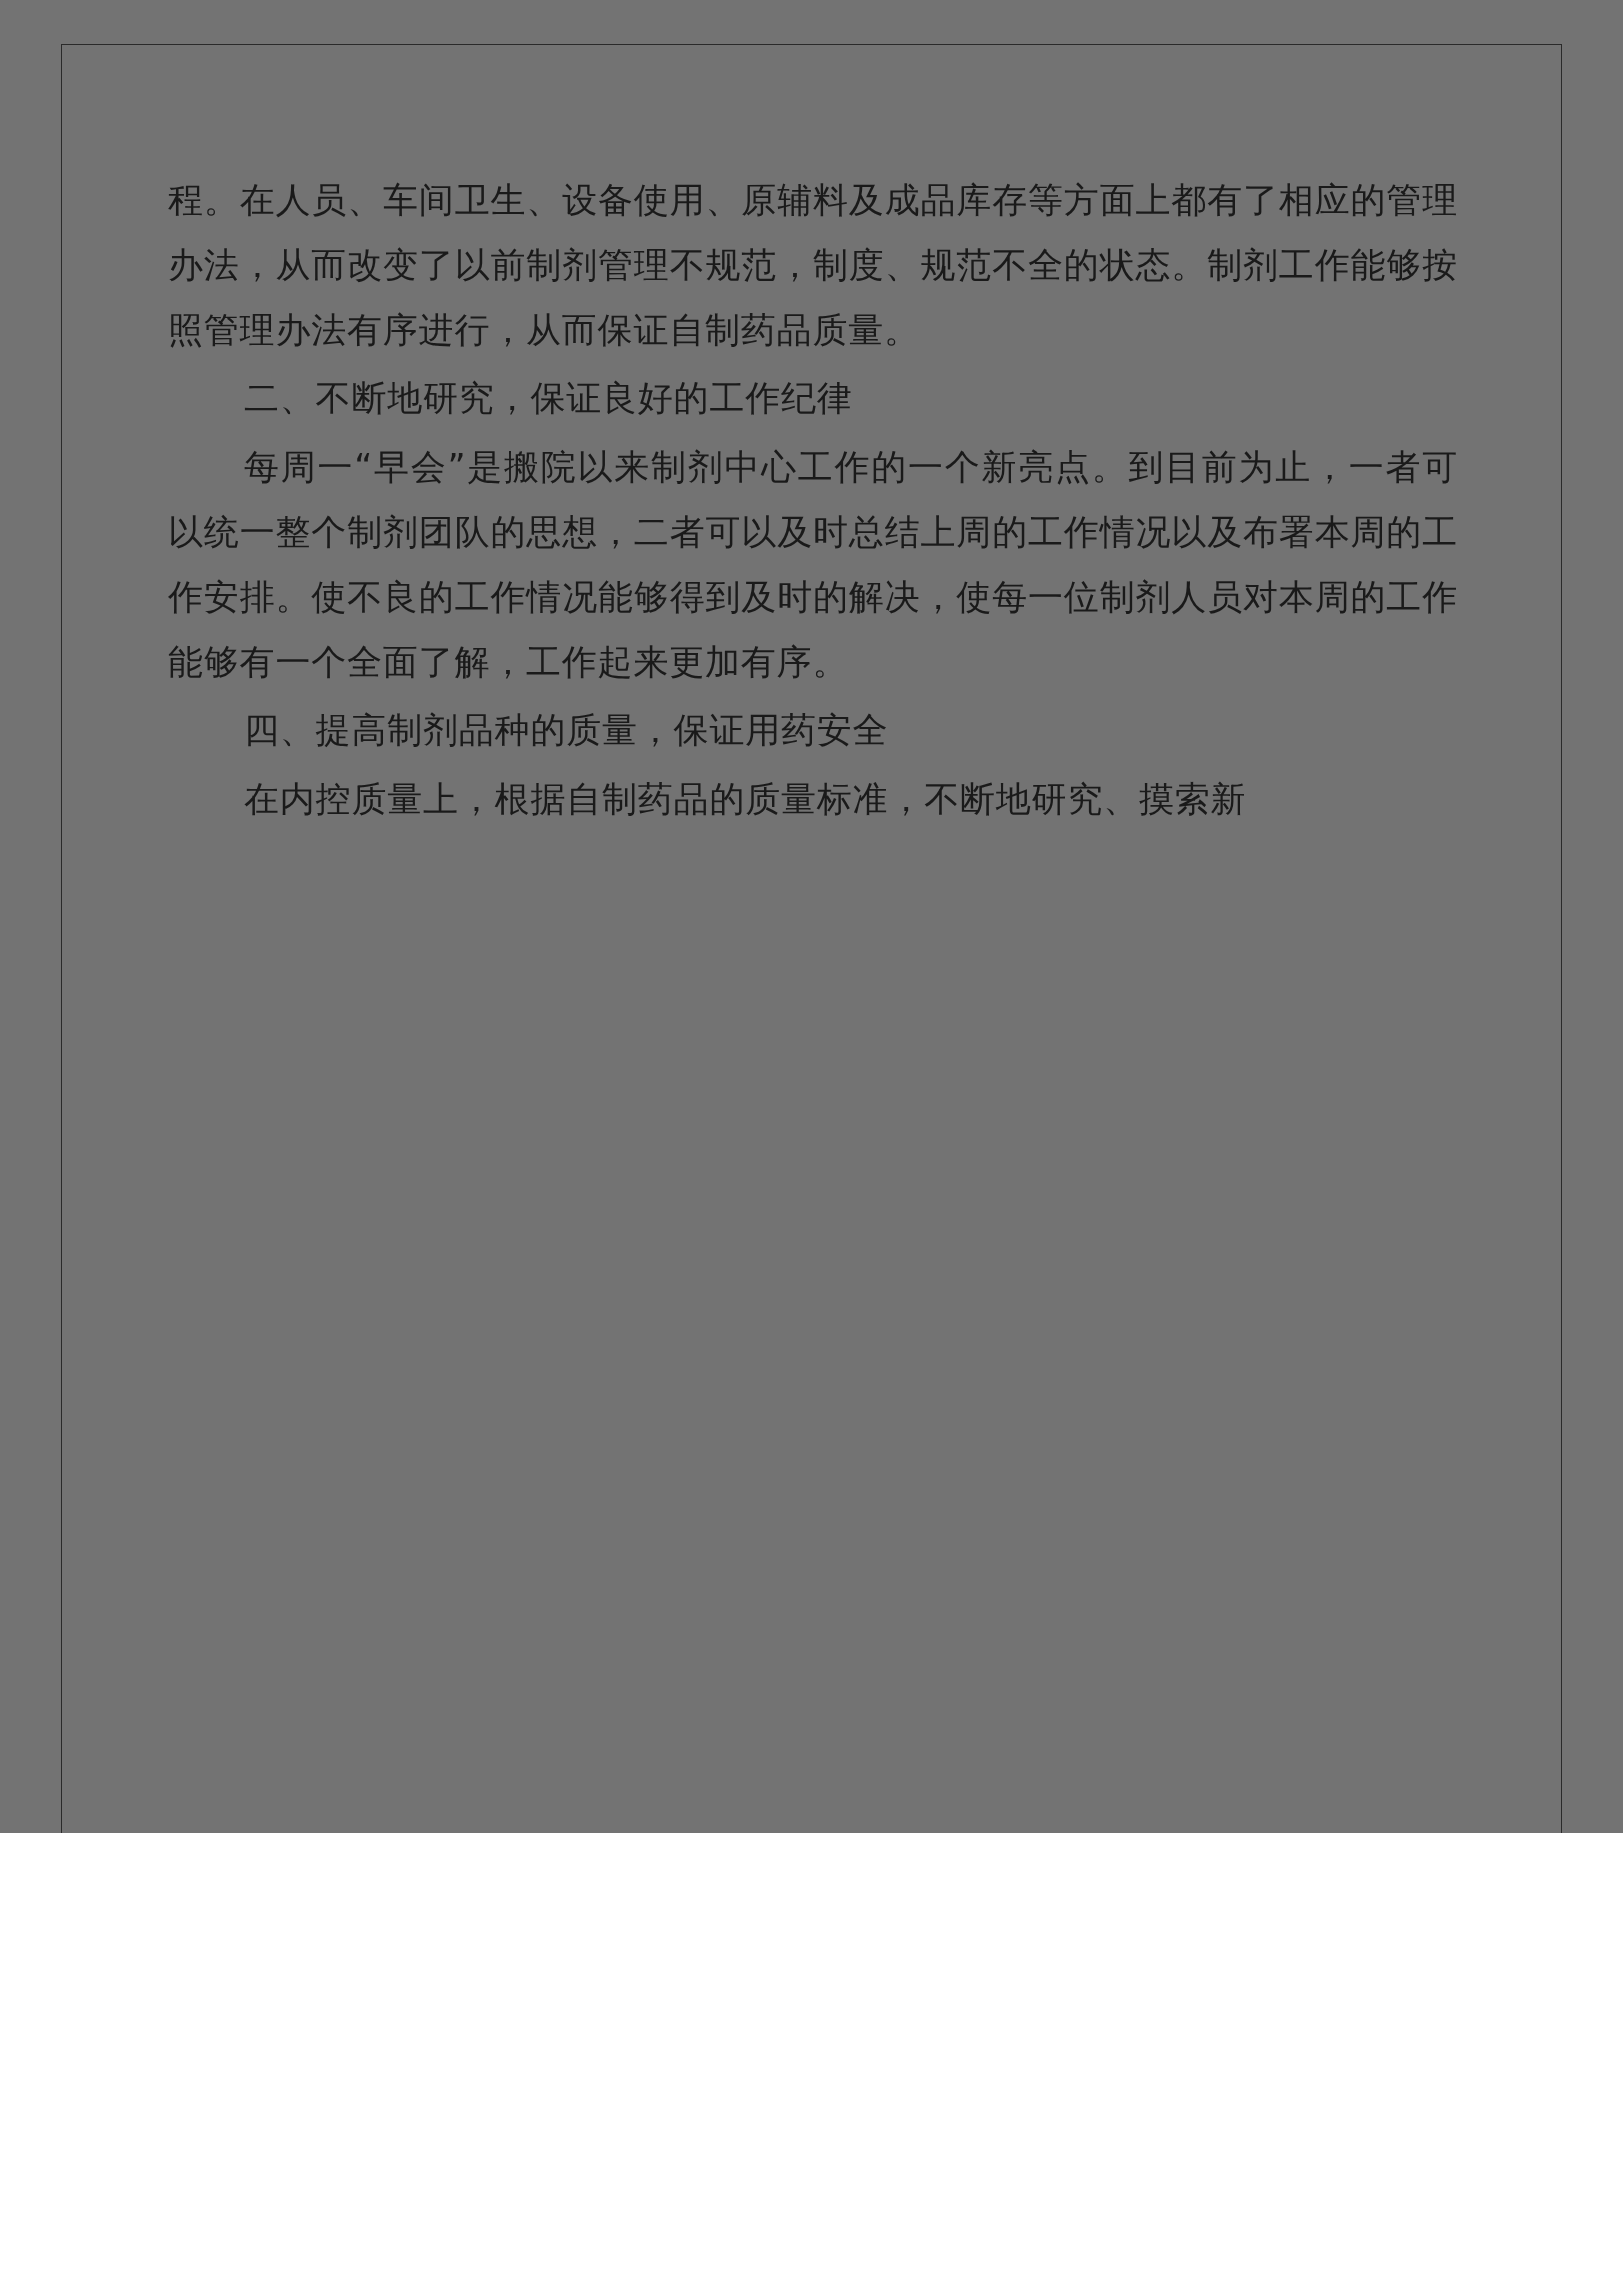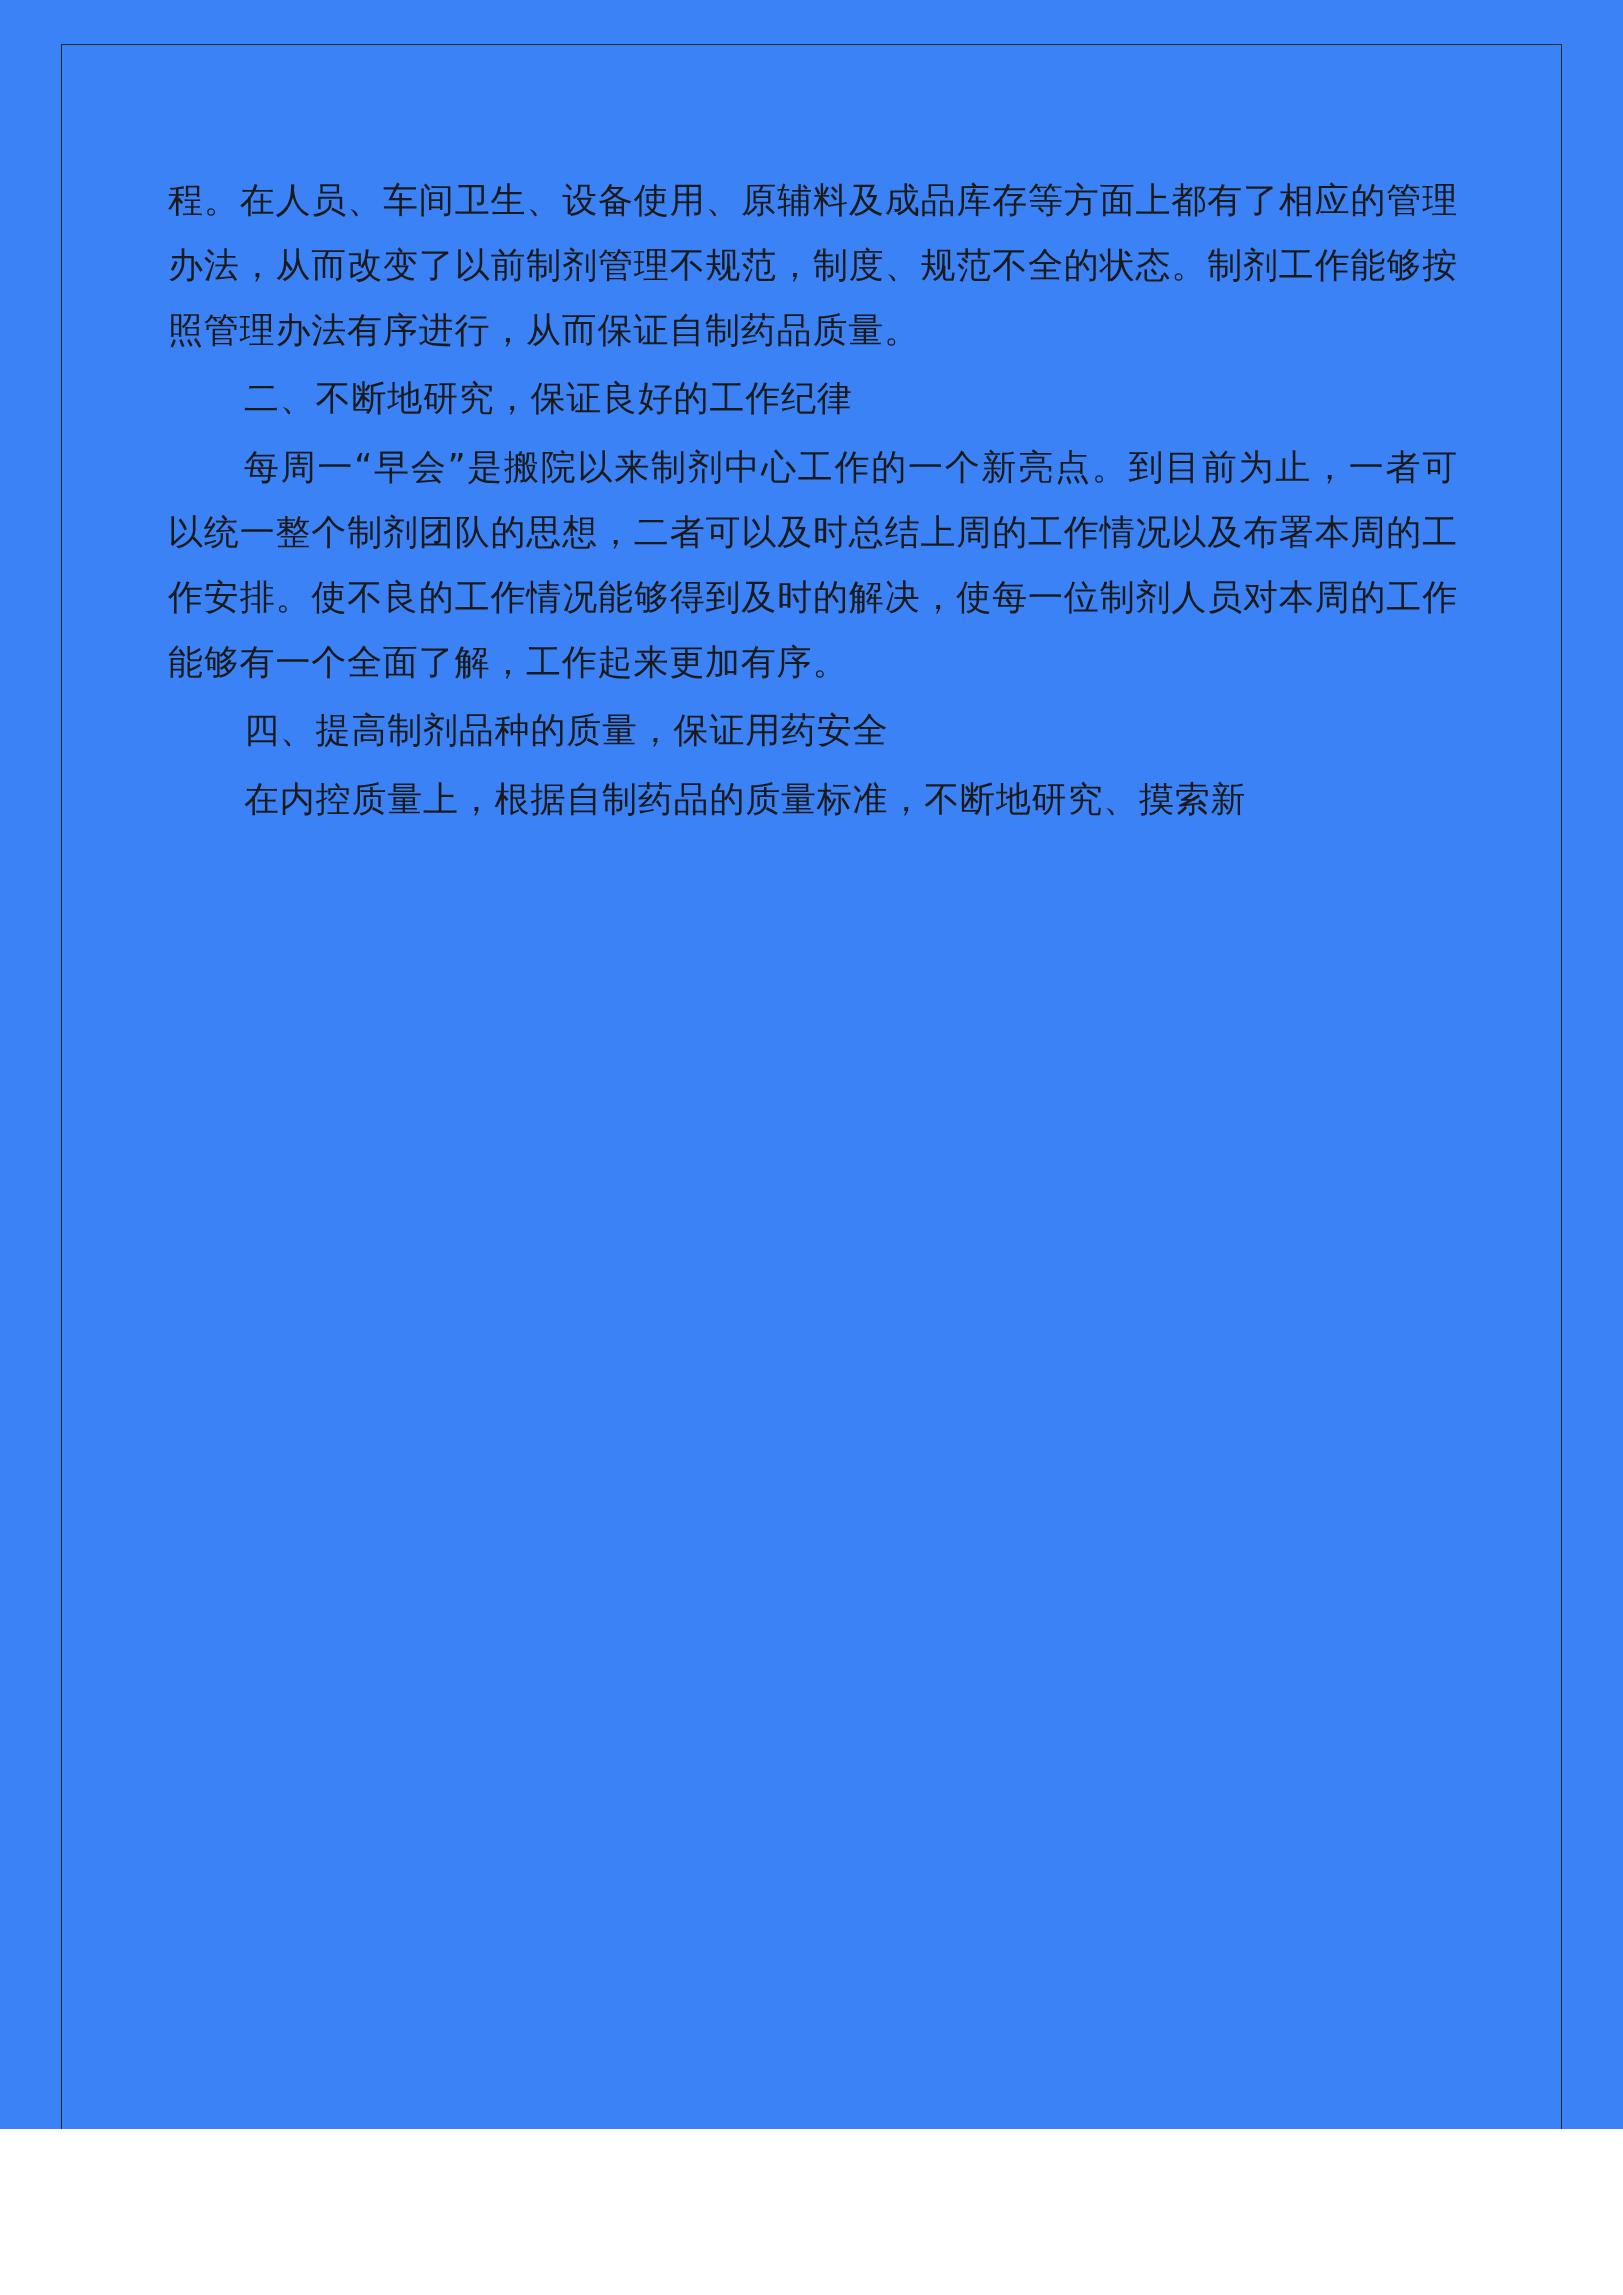--- a/index.html
+++ b/index.html
@@ -6,22 +6,22 @@
     margin: 0;
     padding: 0;
     background: #ffffff;
   }
   body {
     font-family: "Liberation Sans", sans-serif;
   }
   .page {
     position: relative;
     width: 1623px;
-    height: 2129px;
-    background: #3b82f6;
+    height: 1833px;
+    background: #737373;
     box-sizing: border-box;
     overflow: hidden;
     text-decoration: underline;
   }
   .page-border {
     position: absolute;
     left: 61px;
     top: 44px;
     width: 1501px;
     height: 2204px;

